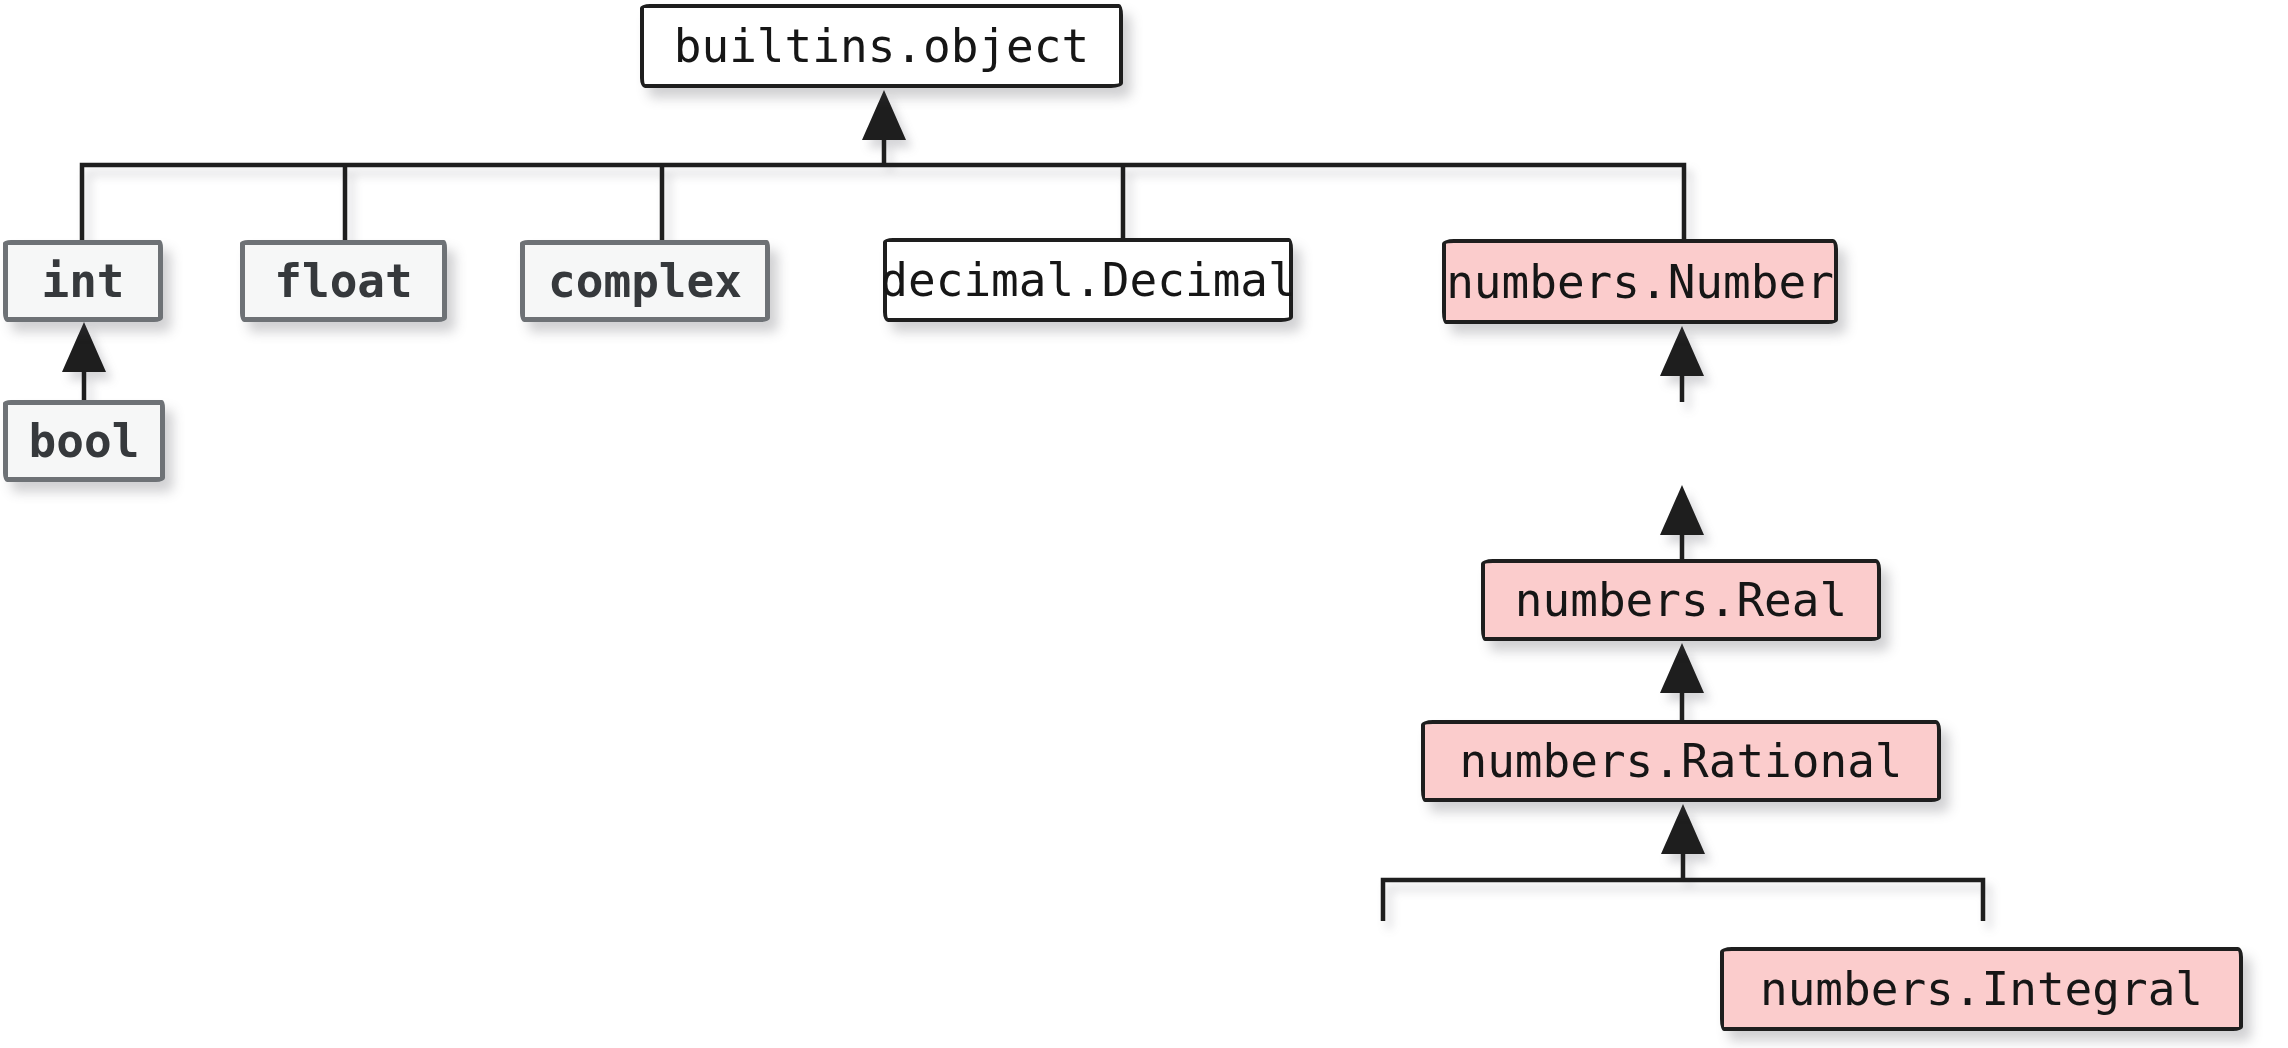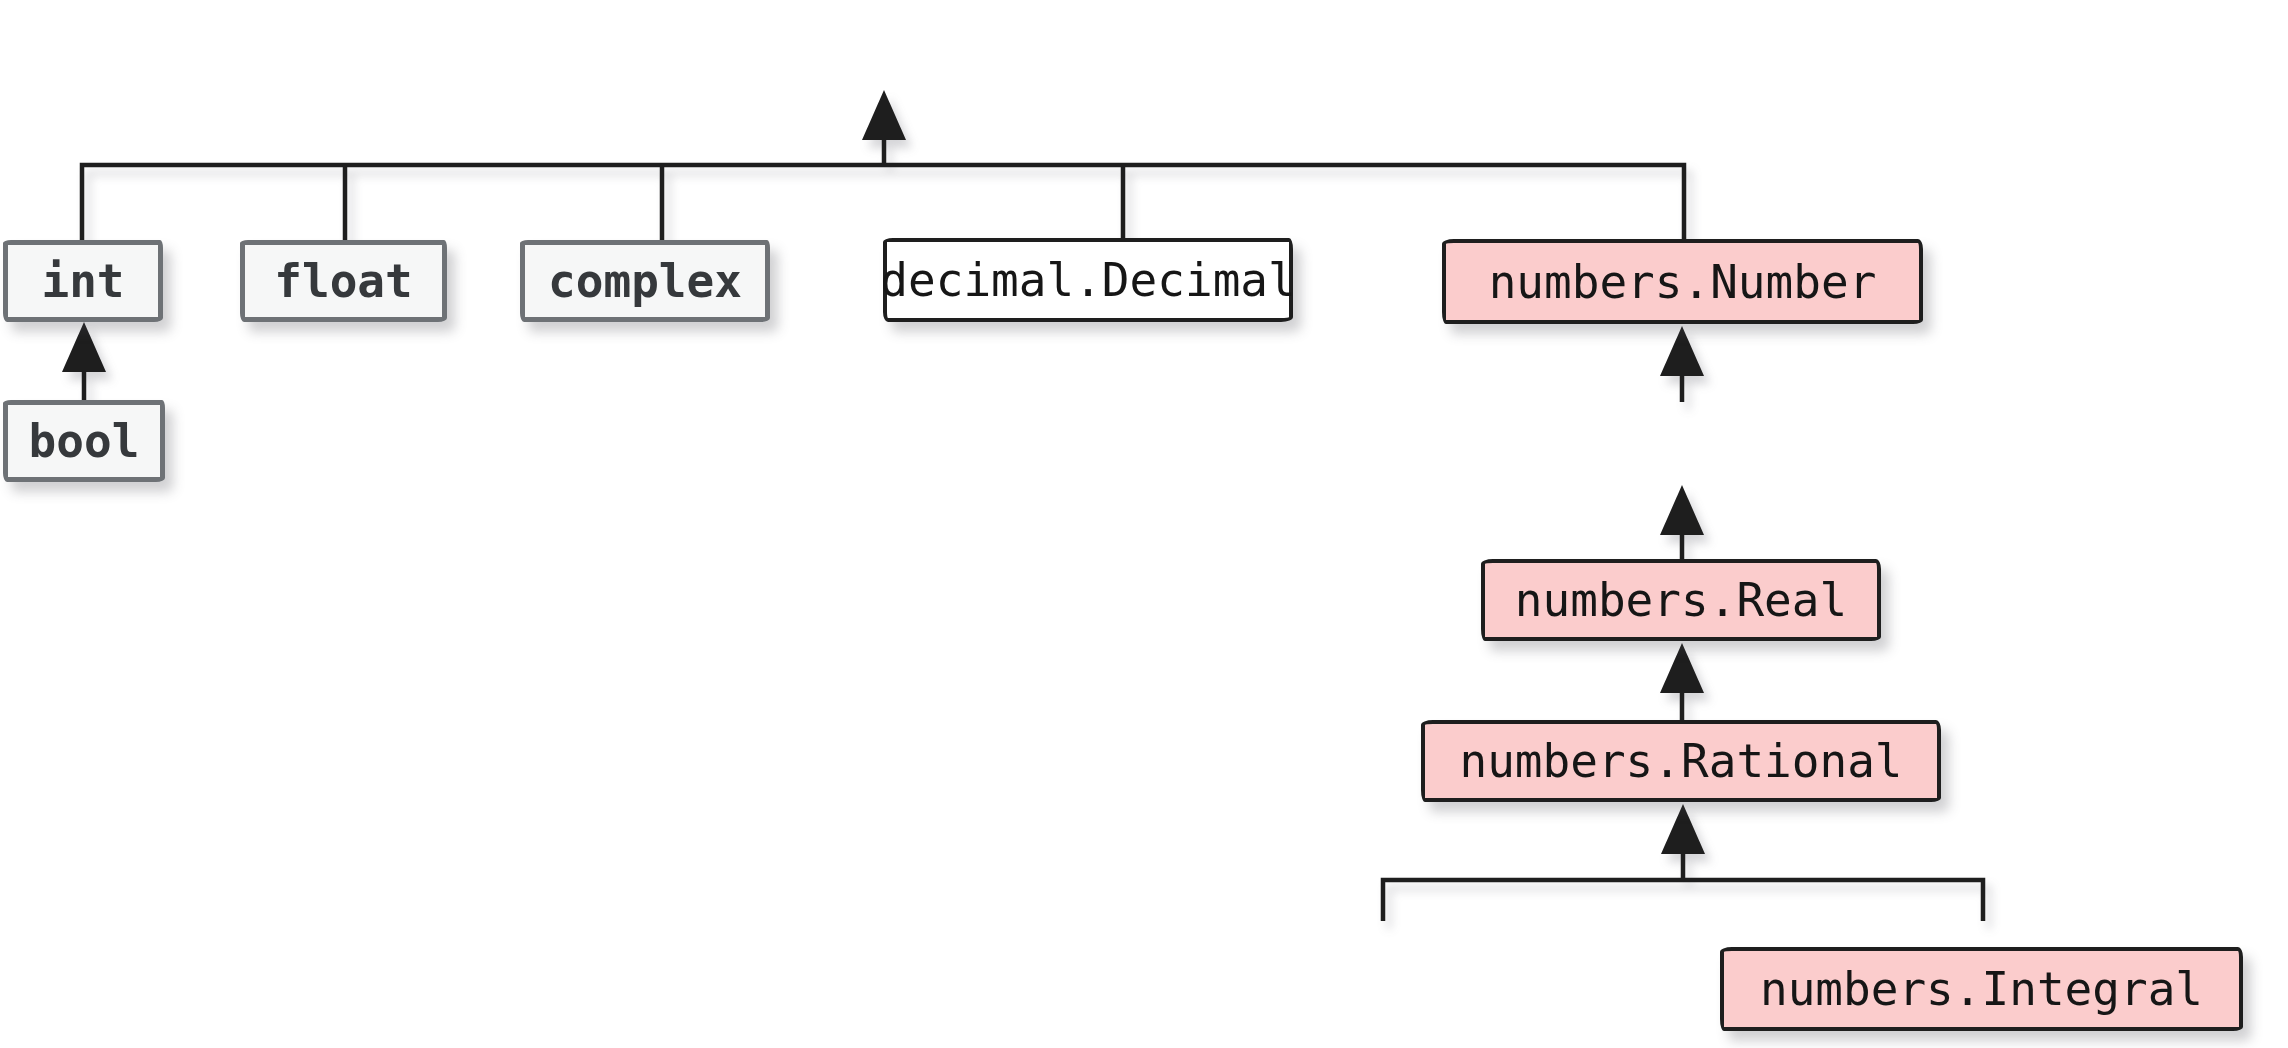--- a/index.html
+++ b/index.html
@@ -58,38 +58,41 @@
       <polygon class="edge-head" points="1682,643 1660,693 1704,693"></polygon>
     </g>
 
     <path class="edge-line" d="M 1383 921 L 1383 880 L 1983 880 L 1983 921"></path>
     <g>
       <path class="edge-line" d="M 1683 880 L 1683 842"></path>
       <polygon class="edge-head" points="1683,804 1661,854 1705,854"></polygon>
     </g>
   </svg>
 
+  <div class="node plain" style="left:640px;top:4px;width:483px;height:84px;">
+    <span>builtins.object</span>
+  </div>
 
   <div class="node muted" style="left:3px;top:240px;width:160px;height:82px;">
     <span>int</span>
   </div>
 
   <div class="node muted" style="left:240px;top:240px;width:207px;height:82px;">
     <span>float</span>
   </div>
 
   <div class="node muted" style="left:520px;top:240px;width:250px;height:82px;">
     <span>complex</span>
   </div>
 
   <div class="node plain" style="left:883px;top:238px;width:410px;height:84px;">
     <span>decimal.Decimal</span>
   </div>
 
-  <div class="node accent" style="left:1442px;top:239px;width:481px;height:85px;">
+  <div class="node accent" style="left:1442px;top:239px;width:396px;height:85px;">
     <span>numbers.Number</span>
   </div>
 
   <div class="node muted" style="left:3px;top:400px;width:162px;height:82px;">
     <span>bool</span>
   </div>
 
 
   <div class="node accent" style="left:1421px;top:720px;width:520px;height:82px;">
     <span>numbers.Rational</span>

